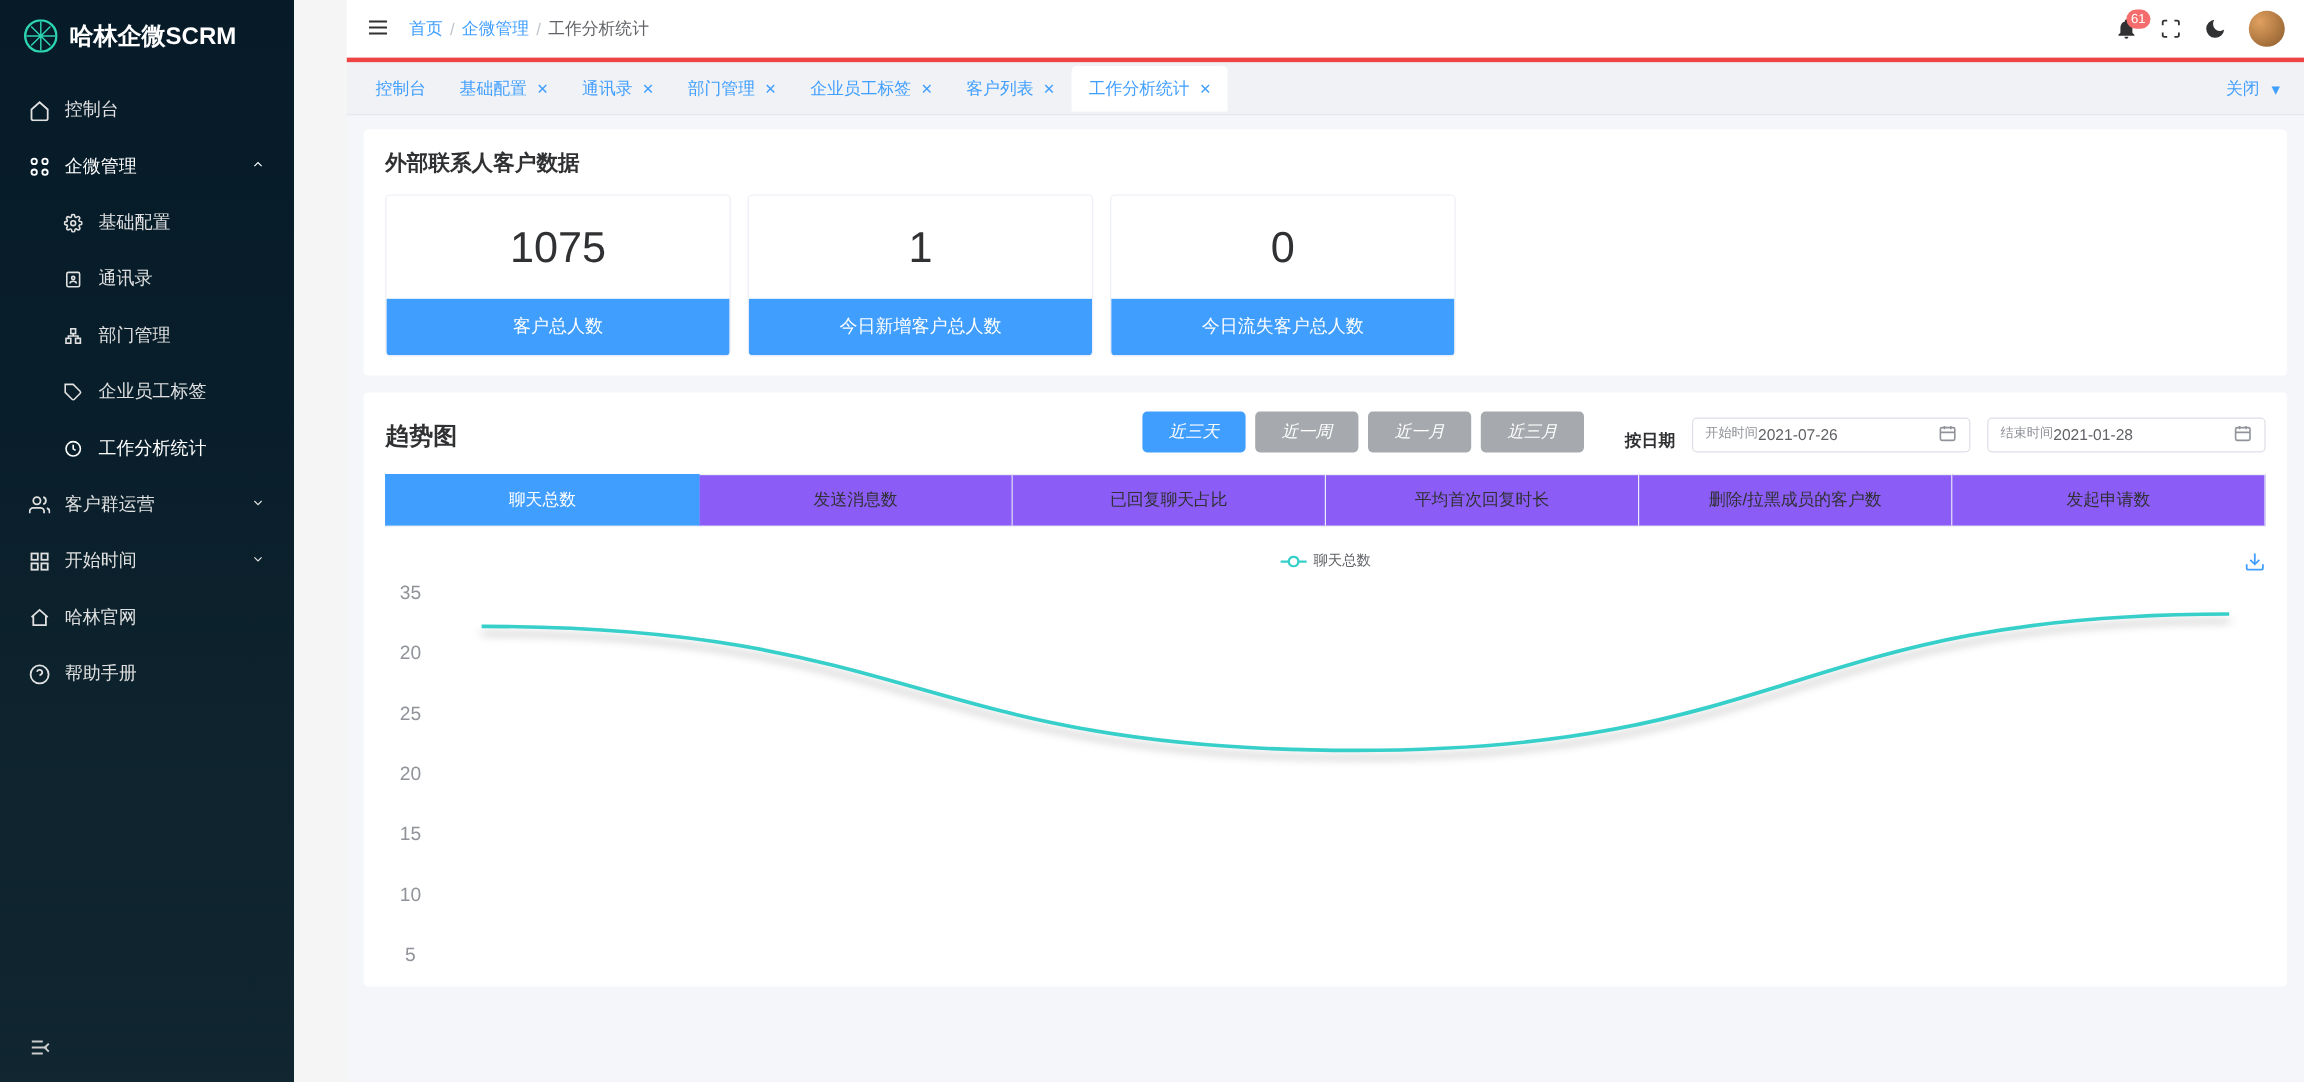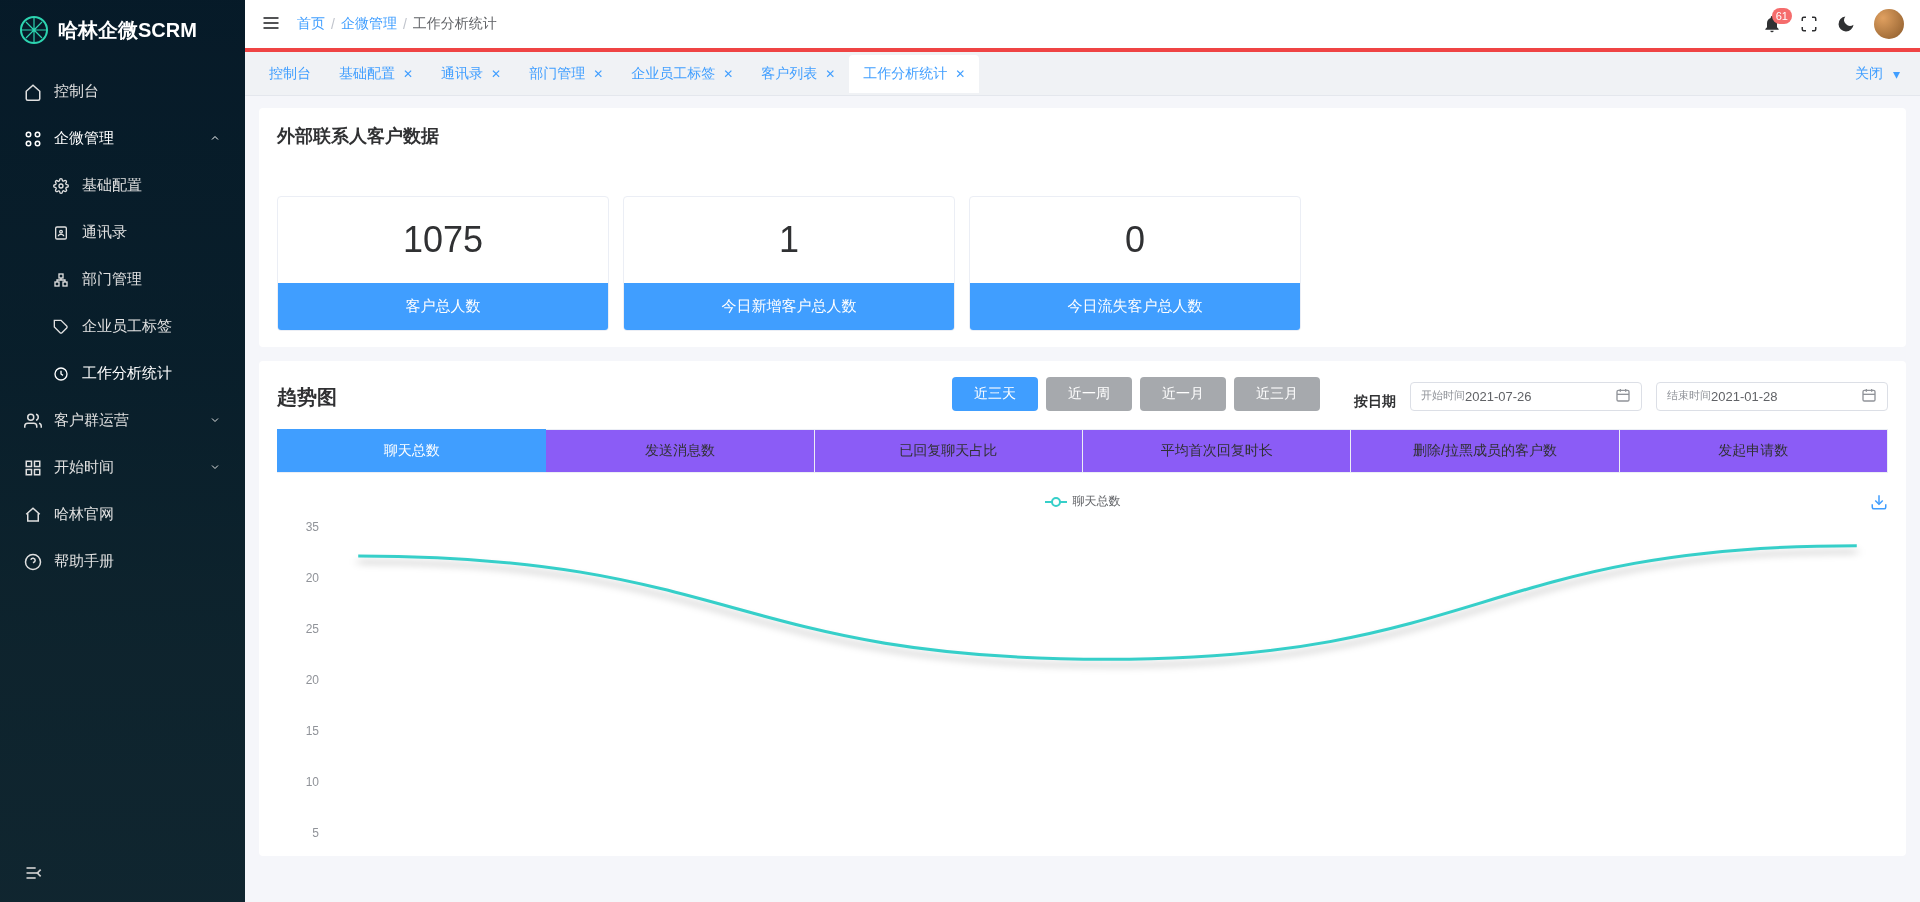--- a/index.html
+++ b/index.html
@@ -3,21 +3,21 @@
 <meta charset="utf-8">
 <style>
 * { box-sizing: border-box; margin: 0; padding: 0; }
 body {
   font-family: -apple-system, BlinkMacSystemFont, "Segoe UI", "PingFang SC", "Microsoft YaHei", sans-serif;
   font-size: 14px;
   color: #303133;
   background: #f5f5f5;
   overflow: hidden;
 }
-.app { display: flex; width: 1920px; height: 902px; }
+.app { display: flex; width: 1920px; height: 902px; gap: 44px; }
 .sidebar {
   width: 245px;
   background: linear-gradient(rgba(0,20,40,0.85), rgba(0,20,40,0.85)),
     linear-gradient(to bottom, #2a3f2a 0%, #3a5a3a 40%, #5a7a4a 70%, #6a8a5a 100%);
   color: #fff;
   display: flex;
   flex-direction: column;
 }
 .brand {
   display: flex;
@@ -103,46 +103,46 @@
 .tab .close { color: #409eff; font-size: 12px; cursor: pointer; }
 .tabs-right { margin-left: auto; display: flex; align-items: center; gap: 10px; color: #409eff; padding-right: 10px; }
 .tabs-right .dropdown-caret { cursor: pointer; color: #409eff; }
 
 .content { padding: 12px 14px; overflow-y: auto; flex: 1; }
 .card { background: #fff; border-radius: 4px; padding: 16px 18px; margin-bottom: 14px; }
 .section-title { font-size: 18px; font-weight: 600; margin-bottom: 14px; }
 
 .stats { display: flex; gap: 14px; }
 .stat-card {
-  width: 332px;
+  width: 288px;
   border: 1px solid #ebeef5;
   border-radius: 4px;
   overflow: hidden;
   text-align: center;
-  margin-top: 34px;
 }
 .stat-value { font-size: 36px; font-weight: 500; padding: 22px 0; }
 .stat-label {
   background: #409eff;
   color: #fff;
   padding: 14px 0;
   font-size: 15px;
 }
 
 .trend-head { display: flex; align-items: flex-end; gap: 14px; }
 .trend-title { font-size: 20px; font-weight: 700; margin-right: auto; }
 .range-btns { display: flex; gap: 8px; }
 .range-btn {
   background: #a6a9ad;
   color: #fff;
   border: none;
   padding: 8px 22px;
   border-radius: 4px;
   font-size: 14px;
   cursor: pointer;
+  font-style: italic;
 }
 .range-btn.active { background: #409eff; }
 .date-label { font-weight: 700; margin-left: 20px; }
 .date-input {
   display: flex;
   align-items: center;
   border: 1px solid #dcdfe6;
   border-radius: 4px;
   padding: 4px 10px;
   width: 232px;
@@ -187,24 +187,24 @@
   right: 0;
   top: 0;
   color: #409eff;
   cursor: pointer;
 }
 .chart-plot { display: flex; height: 330px; }
 .y-axis {
   display: flex;
   flex-direction: column;
   justify-content: space-between;
-  align-items: flex-end;
+  align-items: center;
   padding: 0 8px 0 0;
   color: #909399;
-  font-size: 12px;
+  font-size: 16px;
   width: 50px;
   margin-top: 10px;
 }
 .plot-svg { flex: 1; }
 </style>
 </head>
 <body>
 
 <div class="app">
   <aside class="sidebar">

